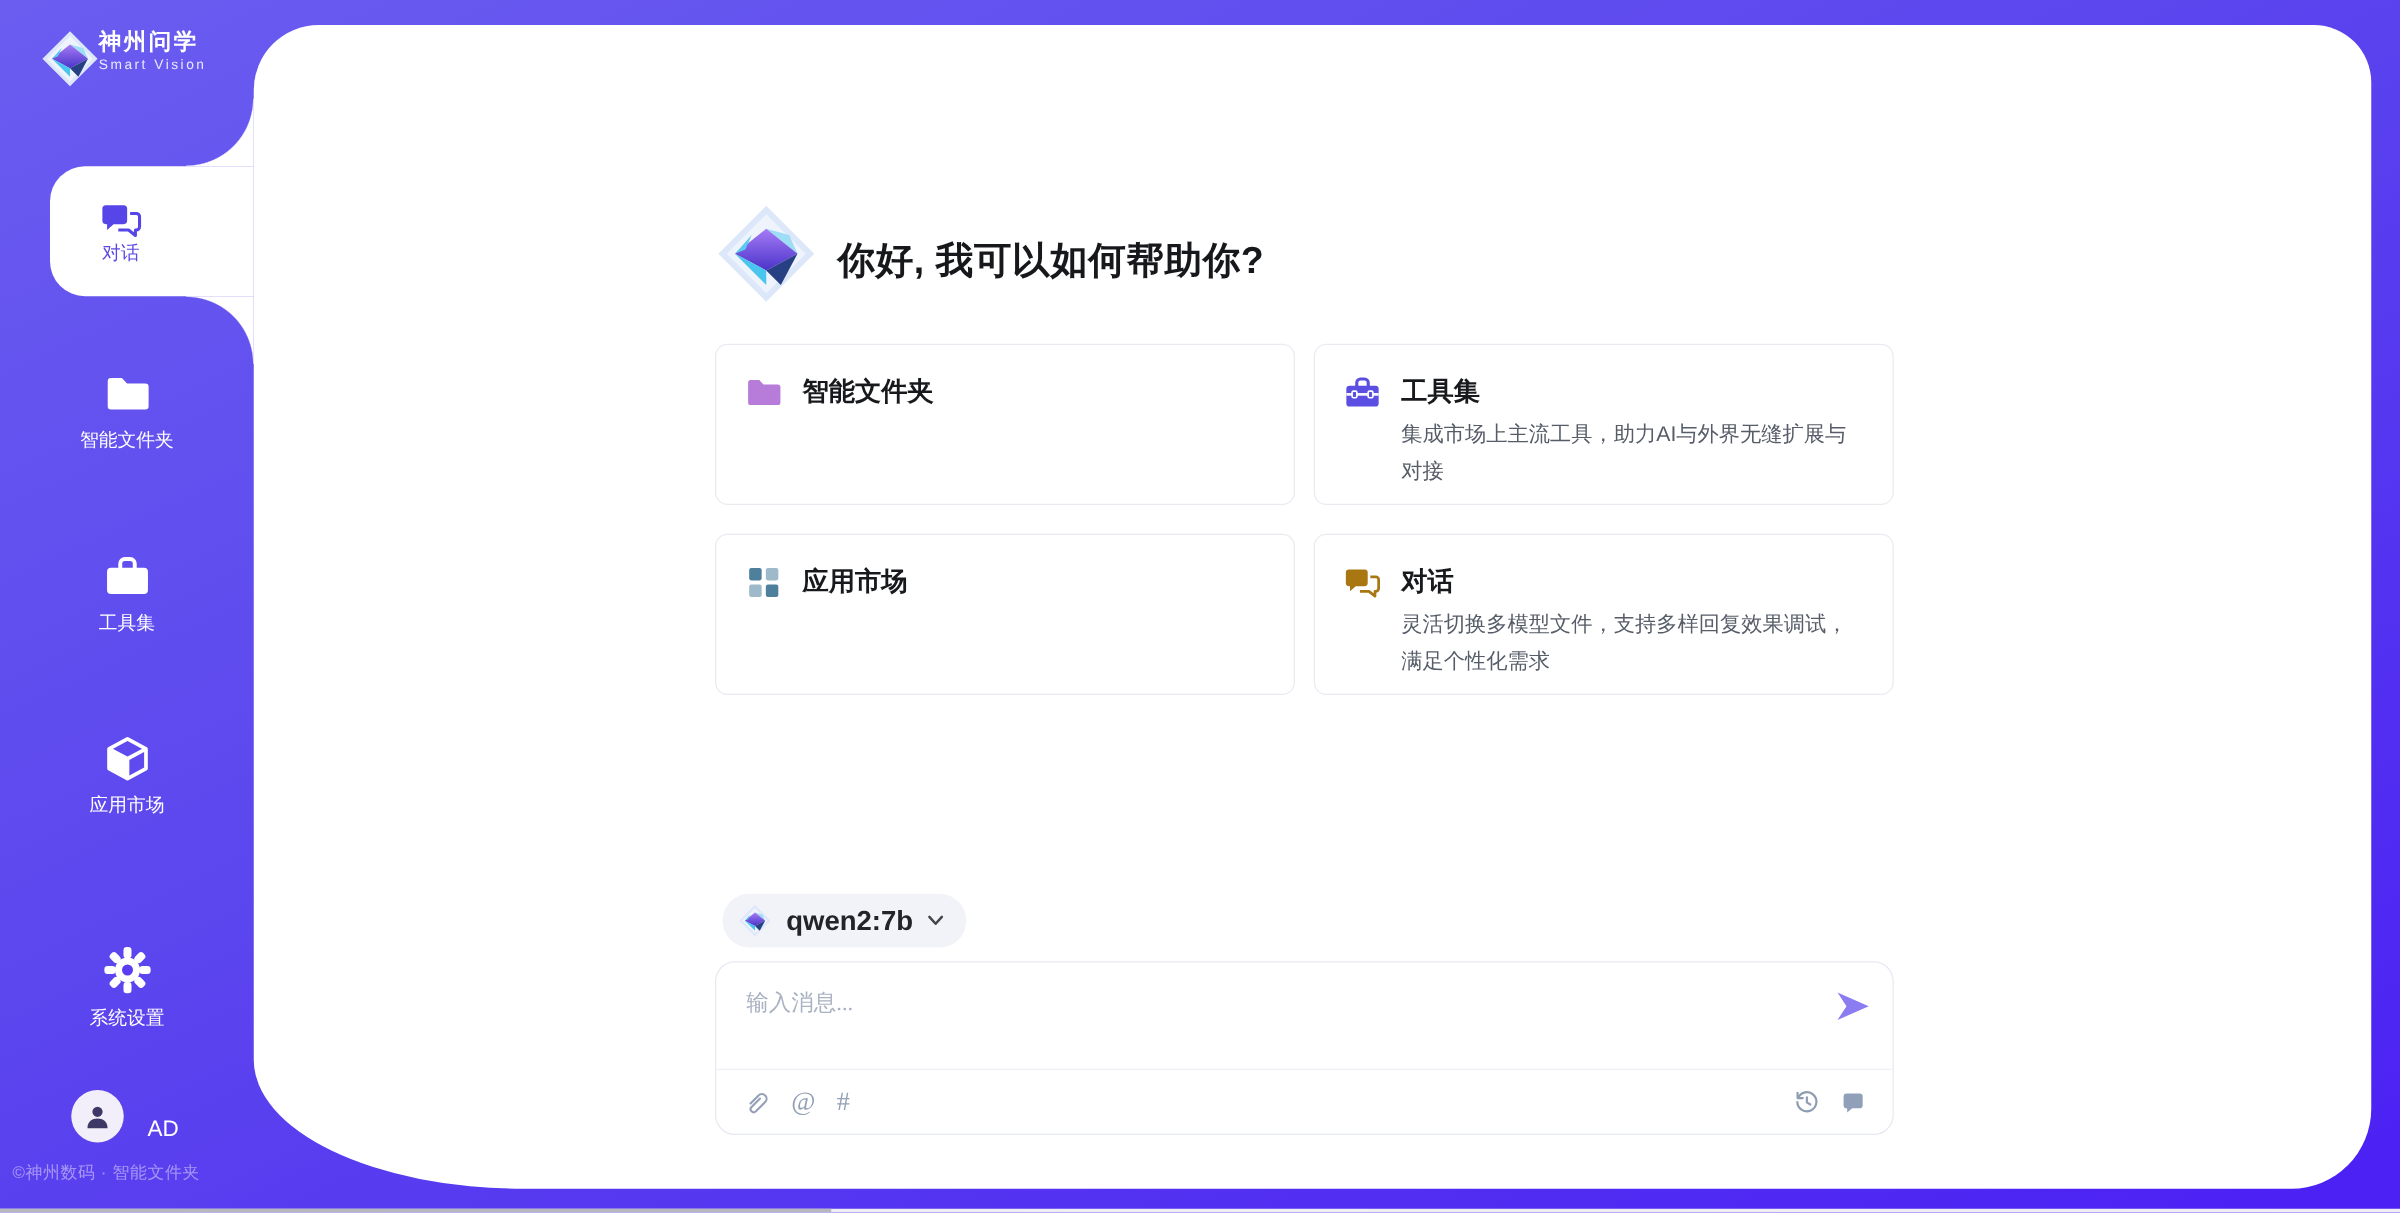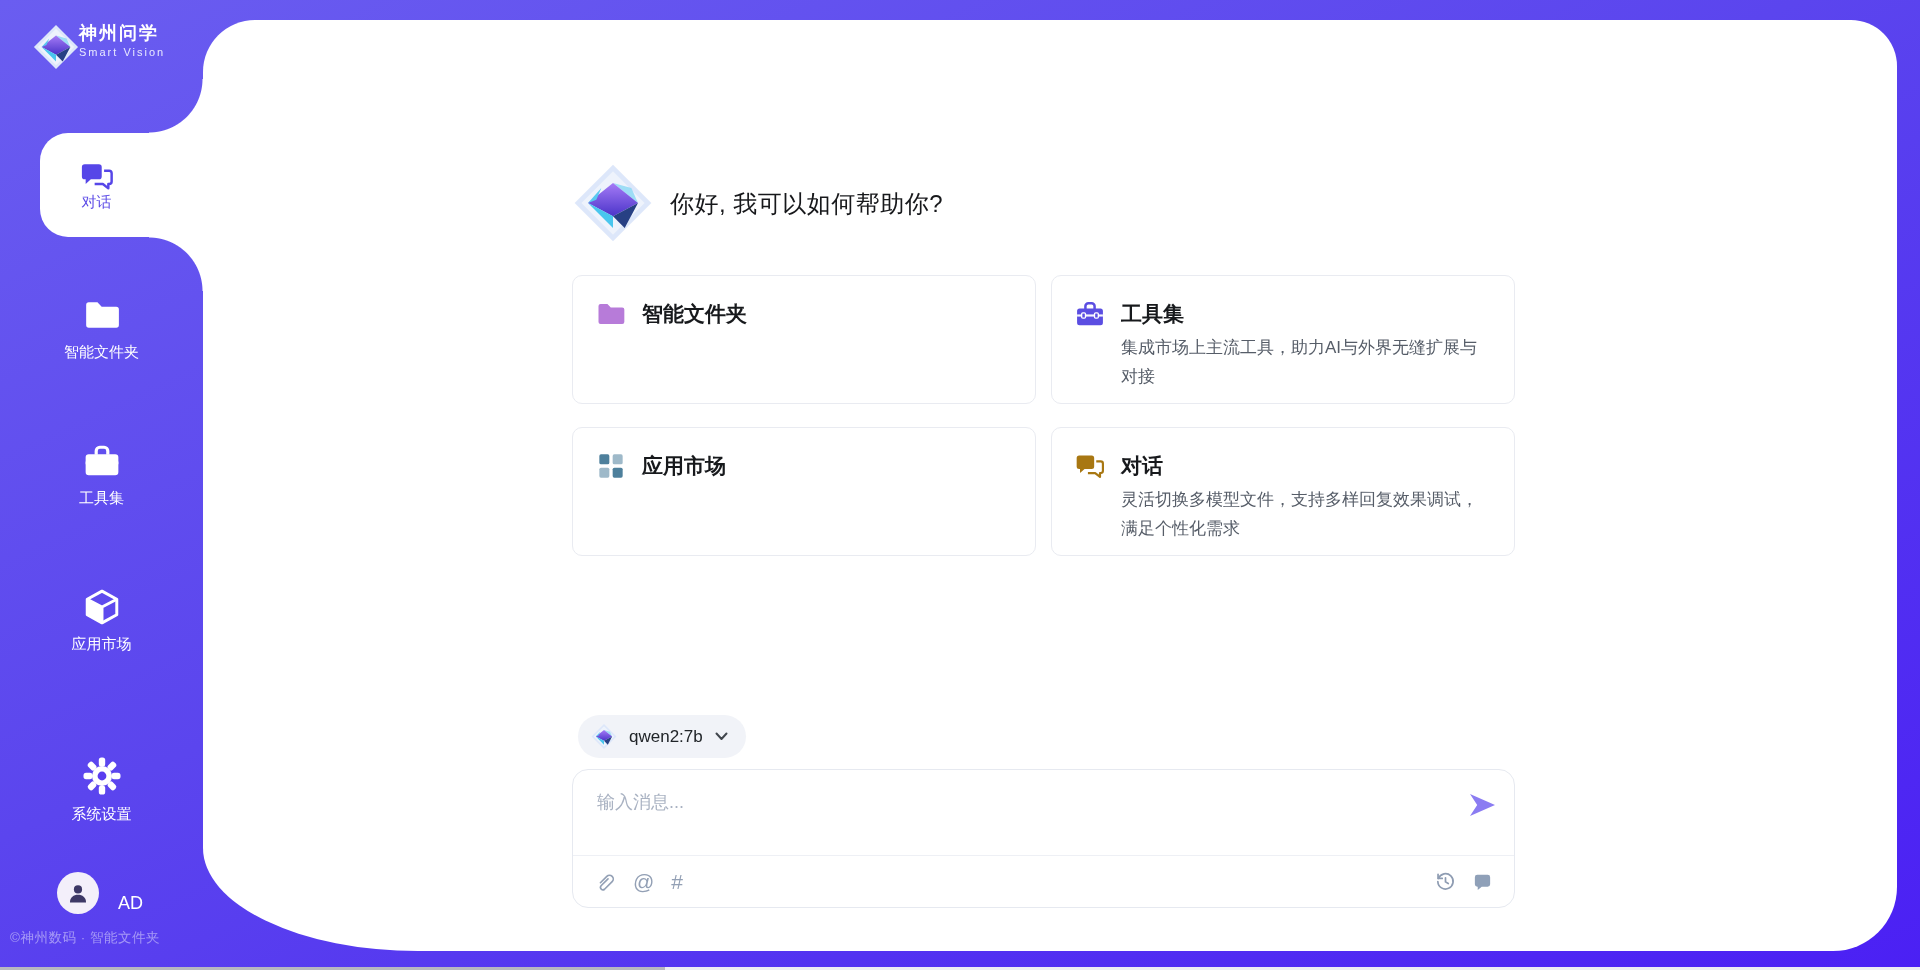--- a/index.html
+++ b/index.html
@@ -44,21 +44,21 @@
   }
   .nav-label{ font-size:15px; color:#ffffff; }
 
   .user-row{ position:absolute; left:57px; top:872px; display:flex; align-items:flex-end; gap:19px; cursor:pointer;}
   .avatar{ width:42px; height:42px; border-radius:50%; background:#f3effa; display:flex; align-items:center; justify-content:center; }
   .user-name{ color:#fff; font-size:18px; font-weight:500; }
   .copyright{ position:absolute; left:10px; top:929px; width:220px; font-size:13.5px; color:rgba(255,255,255,.45); letter-spacing:.5px;}
 
   
   .welcome-logo{ position:absolute; left:573px; top:162px; width:80px; height:82px; }
-  .greeting{ position:absolute; left:670px; top:188px; font-size:24px; font-weight:normal; color:#17181b; letter-spacing:.5px;}
+  .greeting{ position:absolute; left:670px; top:188px; font-size:30px; font-weight:bold; color:#17181b; letter-spacing:.5px;}
 
   
   .cards-grid{
     position:absolute; left:572px; top:275px;
     display:grid; grid-template-columns:464px 464px; grid-auto-rows:129px; column-gap:15px; row-gap:23px;
   }
   .feature-card{
     background:#fff; border:1px solid #e9ebf1; border-radius:10px;
     padding:23px 20px 0 23px; cursor:pointer;
   }
@@ -67,26 +67,26 @@
   .fc-title{ font-size:21px; font-weight:bold; color:#17191c; line-height:30px;}
   .fc-desc{ margin:4px 0 0 46px; font-size:17px; color:#565d68; line-height:29px; }
 
   
   .model-pill{
     position:absolute; left:578px; top:715px; height:43px;
     display:inline-flex; align-items:center; gap:12px;
     background:#f1f3f8; border-radius:22px; padding:0 18px 0 13px; cursor:pointer;
   }
   .model-pill .pill-logo{ width:26px; height:27px; }
-  .model-name{ font-size:17px; color:#212529; font-weight:400; }
+  .model-name{ font-size:22px; color:#212529; font-weight:700; }
 
   
   .composer{
     position:absolute; left:572px; top:769px; width:943px; height:139px;
-    background:#fff; border:1px solid #e6e9f0; border-radius:16px;
+    background:#fff; border:1px solid #e6e9f0; border-radius:16px;font-family:Liberation Serif, serif;
   }
   .composer textarea{
     position:absolute; left:24px; top:20px; width:860px; height:58px;
     border:none; outline:none; resize:none; background:transparent;
     font-family:inherit; font-size:18px; color:#30343c;
   }
   .composer textarea::placeholder{ color:#a9b2c2; }
   .send-btn{ position:absolute; right:17px; top:20px; width:30px; height:30px; cursor:pointer; }
   .composer-footer{
     position:absolute; left:0; right:0; bottom:0; height:52px;

